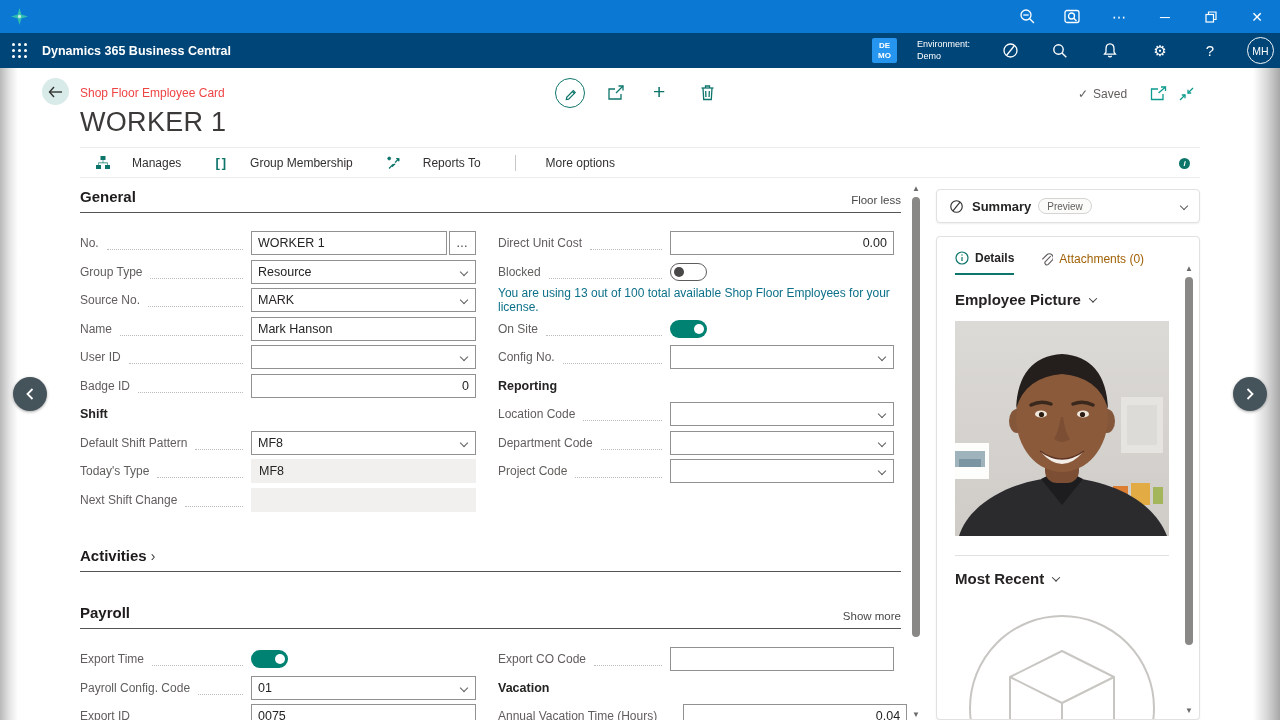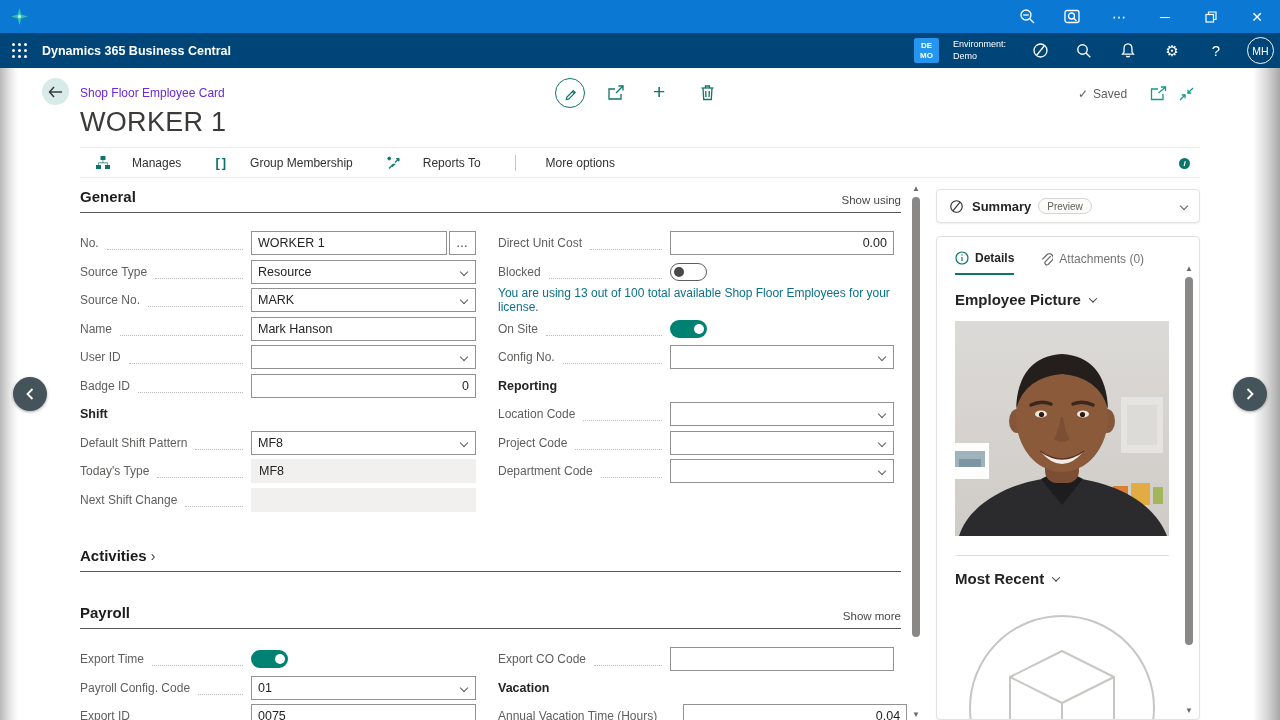--- a/index.html
+++ b/index.html
@@ -14,41 +14,41 @@
   .tb-btn { width:46px; height:33px; display:flex; align-items:center; justify-content:center; color:#fff; }
   .tb-btn svg { display:block; }
   .tb-glyph { font-size:14px; line-height:1; }
   
   .appbar { position:absolute; left:0; top:33px; width:1280px; height:35px;
     background:#004578; display:flex; align-items:center; color:#fff; }
   .waffle { width:38px; height:35px; display:flex; align-items:center; justify-content:center; }
   .waffle-grid { display:grid; grid-template-columns:repeat(3,3px); grid-template-rows:repeat(3,3px); gap:3px; }
   .waffle-grid i { background:#fff; border-radius:50%; }
   .product { font-size:12.5px; font-weight:700; margin-left:4px; }
-  .ab-right { margin-left:auto; display:flex; align-items:center; gap:8px; padding-right:6px; }
+  .ab-right { margin-left:auto; display:flex; align-items:center; gap:14px; padding-right:6px; }
   .demo-badge { width:25px; height:25px; background:#2695ef; border-radius:2px; color:#fff;
     font-size:8px; font-weight:700; line-height:1.2; display:flex; flex-direction:column;
     align-items:center; justify-content:center; }
   .env { font-size:9px; line-height:1.25; margin-left:6px; margin-right:8px; }
   .ab-btn { width:36px; height:35px; display:flex; align-items:center; justify-content:center; color:#fff; }
   .ab-glyph { font-size:15px; line-height:1; }
   .avatar { width:27px; height:27px; border-radius:50%; border:1px solid rgba(255,255,255,.95);
     display:flex; align-items:center; justify-content:center; font-size:10.5px; color:#fff; margin-left:5px; }
   
   .edge { position:absolute; top:68px; height:652px; z-index:5; }
   .edge.left { left:0; width:18px; background:linear-gradient(90deg,#b9b9b9,#e6e6e6 55%,#fff); }
   .edge.right { right:0; width:27px; background:linear-gradient(270deg,#a7a7a7,#d9d9d9 50%,#fff); }
   .navcirc { position:absolute; top:377px; width:34px; height:34px; border-radius:50%;
     background:#45535b; color:#fff; display:flex; align-items:center; justify-content:center; z-index:6;
     box-shadow:0 1px 3px rgba(0,0,0,.35); }
   .navcirc.left { left:13px; } .navcirc.right { left:1233px; }
   
   .backbtn { position:absolute; left:42px; top:78px; width:27px; height:27px; border-radius:50%;
     background:#d8ebe8; color:#323130; display:flex; align-items:center; justify-content:center; z-index:2; }
-  .caption { position:absolute; left:80px; top:86px; font-size:12px; color:#6d28d9; }
+  .caption { position:absolute; left:80px; top:86px; font-size:12px; color:#ef4444; }
   .pagetitle { position:absolute; left:80px; top:107px; font-size:27px; font-weight:300; color:#3b3a39; letter-spacing:.3px; }
   .act { position:absolute; color:#0e756b; display:flex; align-items:center; justify-content:center; }
   .pencil-circle { left:555px; top:78px; width:30px; height:30px; border:1.5px solid #0e756b; border-radius:50%; }
   .saved { position:absolute; left:1078px; top:87px; font-size:12px; color:#605e5c; display:flex; gap:5px; align-items:center; }
   
   .ribbon { position:absolute; left:80px; top:147px; width:1120px; height:31px;
     border-top:1px solid #ececec; border-bottom:1px solid #ececec;
     display:flex; align-items:center; padding-left:16px; }
   .rib-item { display:flex; align-items:center; gap:22px; font-size:12px; color:#323130; margin-right:34px; }
   .rib-ico { color:#0e756b; display:flex; align-items:center; }
@@ -108,21 +108,21 @@
   .summary-card { left:936px; top:189px; width:264px; height:34px; display:flex; align-items:center; padding:0 12px; }
   .cop-ico { color:#323130; display:flex; margin-right:8px; }
   .summary-title { font-size:13px; font-weight:700; color:#252423; }
   .preview-badge { margin-left:7px; font-size:10px; color:#605e5c; border:1px solid #d6d4d2;
     background:#fbfbfa; border-radius:9px; padding:1.5px 8px; }
   .summary-chev { margin-left:auto; }
   .details-card { left:936px; top:236px; width:264px; height:484px; overflow:hidden; padding:0 0 0 18px; }
   .tabs { display:flex; gap:26px; padding-top:14px; }
   .tab { display:flex; align-items:center; gap:6px; font-size:12px; padding-bottom:8px; }
   .tab.active { font-weight:700; color:#252423; border-bottom:2.5px solid #0e756b; }
-  .tab.inactive { color:#737373; }
+  .tab.inactive { color:#a16207; }
   .tab-ico { display:flex; }
   .panel-h { font-size:15px; font-weight:700; color:#252423; display:flex; align-items:center; margin-top:16px; }
   .panel-h .chev.inline { margin-left:9px; width:6px; height:6px; border-color:#3b3a39; }
   .photo { margin-top:13px; width:214px; height:215px; }
   .panel-div { width:214px; border-bottom:1px solid #e3e1df; margin-top:15px; }
   .most-recent { margin-top:14px; }
   .cube-wrap { margin-top:26px; width:214px; display:flex; justify-content:center; }
 </style>
 </head>
 <body>
@@ -317,36 +317,36 @@
   <div class="rib-item">
     <span>More options</span>
   </div>
   <div class="info-dot">i</div>
 </div>
 
 <div class="main">
 
   <div class="sect-head">
     <span class="sect-title">General</span>
-    <span class="show-link">Show using</span>
+    <span class="show-link">Floor less</span>
   </div>
 
   <div class="cols">
 
     <div class="col l">
       <div class="frow">
         <span class="flabel">No.</span>
         <span class="leader"></span>
         <span class="ctrl withassist">
           <input class="inp" value="WORKER 1" style="">
           <span class="assist">…</span>
         </span>
       </div>
       <div class="frow">
-        <span class="flabel">Source Type</span>
+        <span class="flabel">Group Type</span>
         <span class="leader"></span>
         <span class="ctrl">
             <span class="combo">
               <span>Resource</span>
               <span class="chev"></span>
             </span>
           </span>
       </div>
       <div class="frow">
         <span class="flabel">Source No.</span>
@@ -451,31 +451,31 @@
         <span class="flabel">Location Code</span>
         <span class="leader"></span>
         <span class="ctrl">
             <span class="combo">
               <span></span>
               <span class="chev"></span>
             </span>
           </span>
       </div>
       <div class="frow">
+        <span class="flabel">Department Code</span>
+        <span class="leader"></span>
+        <span class="ctrl">
+            <span class="combo">
+              <span></span>
+              <span class="chev"></span>
+            </span>
+          </span>
+      </div>
+      <div class="frow">
         <span class="flabel">Project Code</span>
-        <span class="leader"></span>
-        <span class="ctrl">
-            <span class="combo">
-              <span></span>
-              <span class="chev"></span>
-            </span>
-          </span>
-      </div>
-      <div class="frow">
-        <span class="flabel">Department Code</span>
         <span class="leader"></span>
         <span class="ctrl">
             <span class="combo">
               <span></span>
               <span class="chev"></span>
             </span>
           </span>
       </div>
     </div>
   </div>

